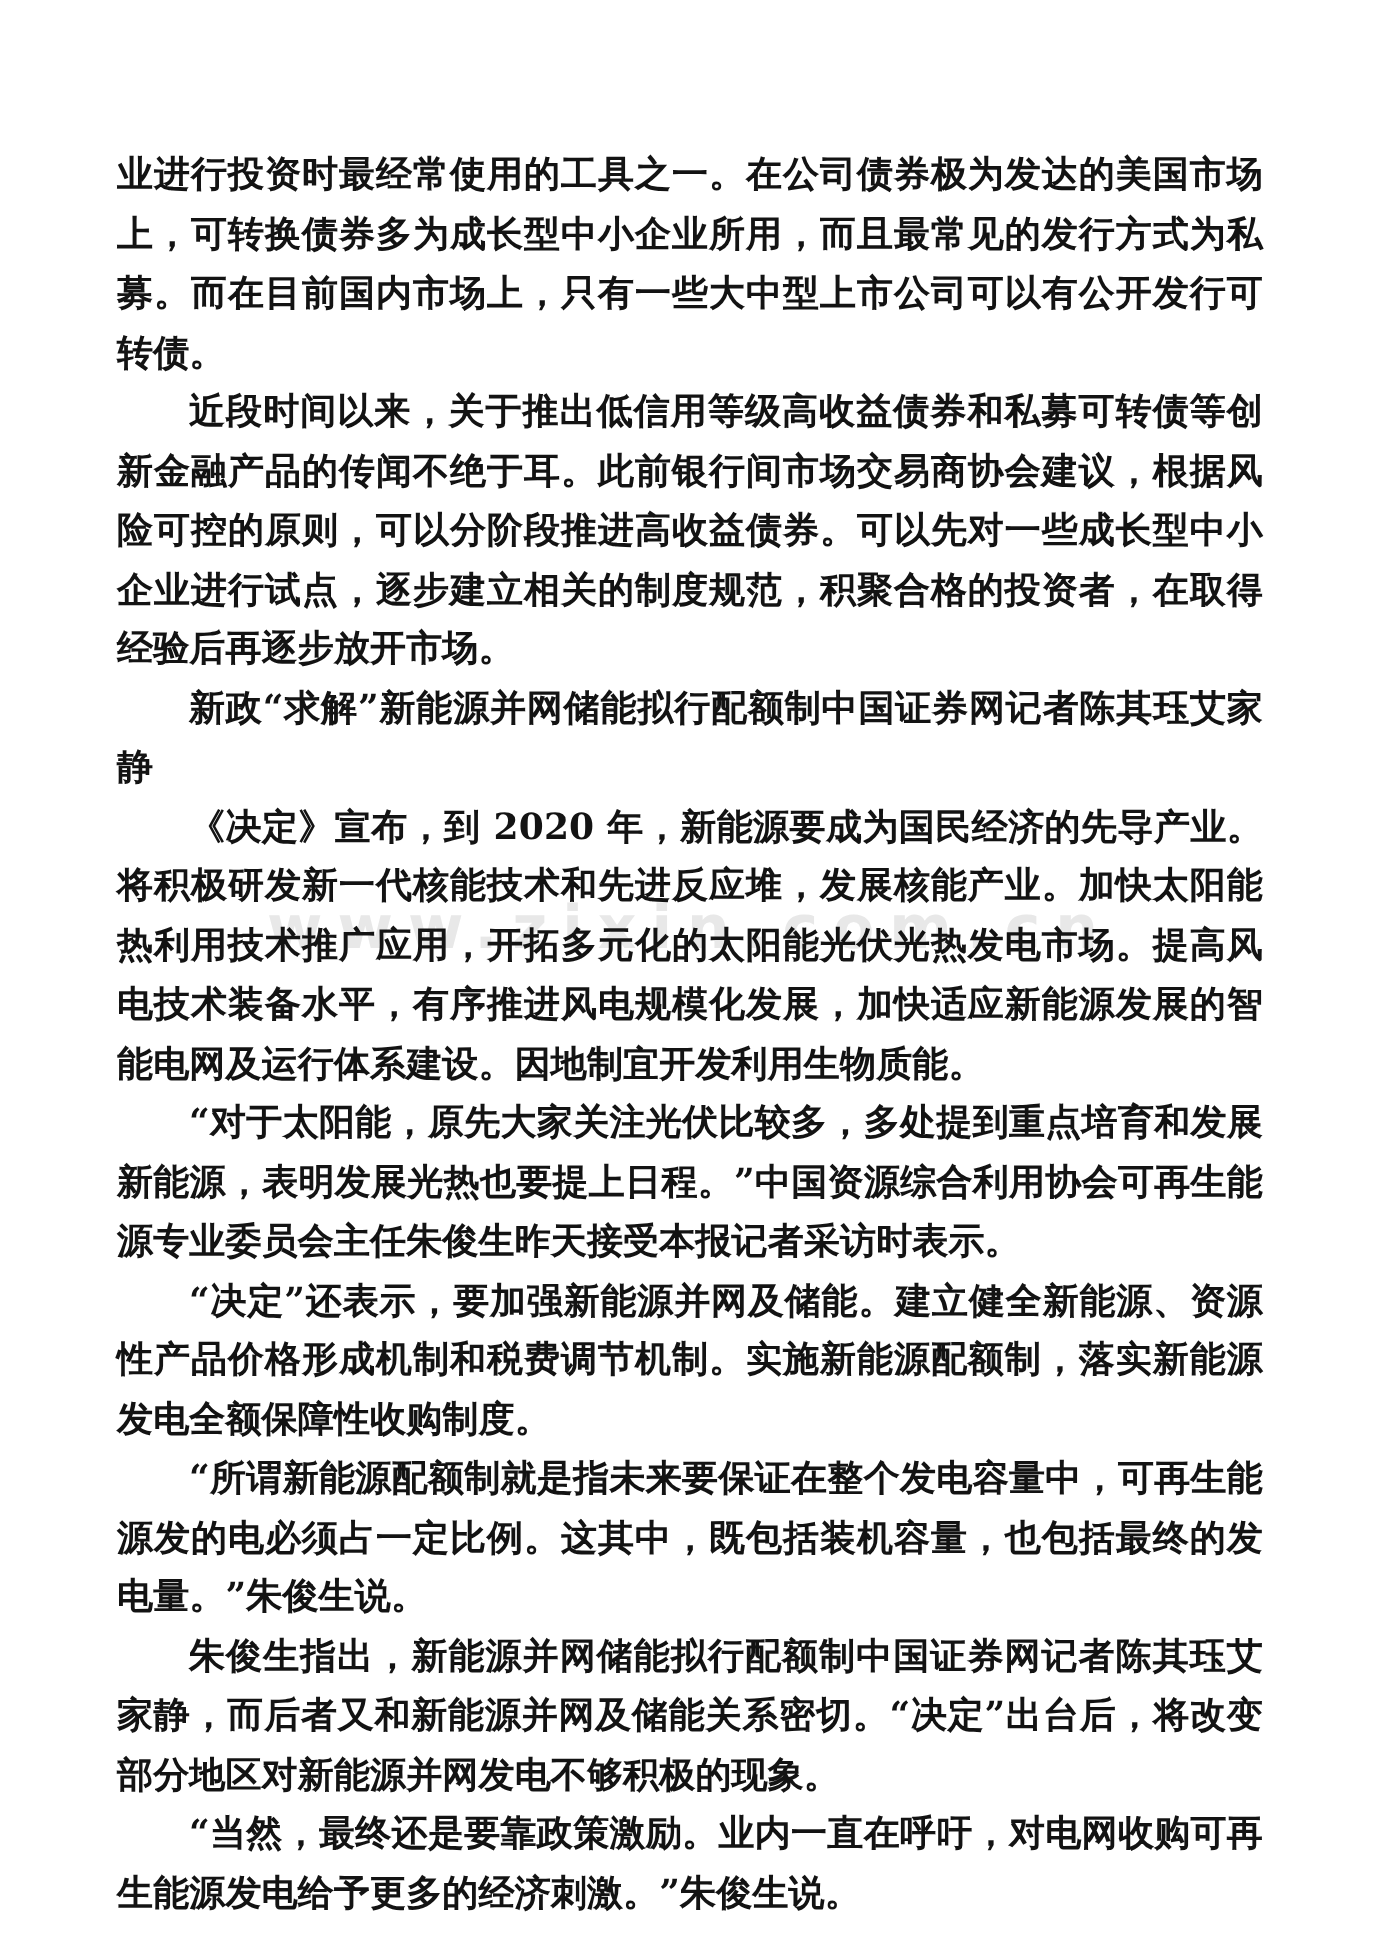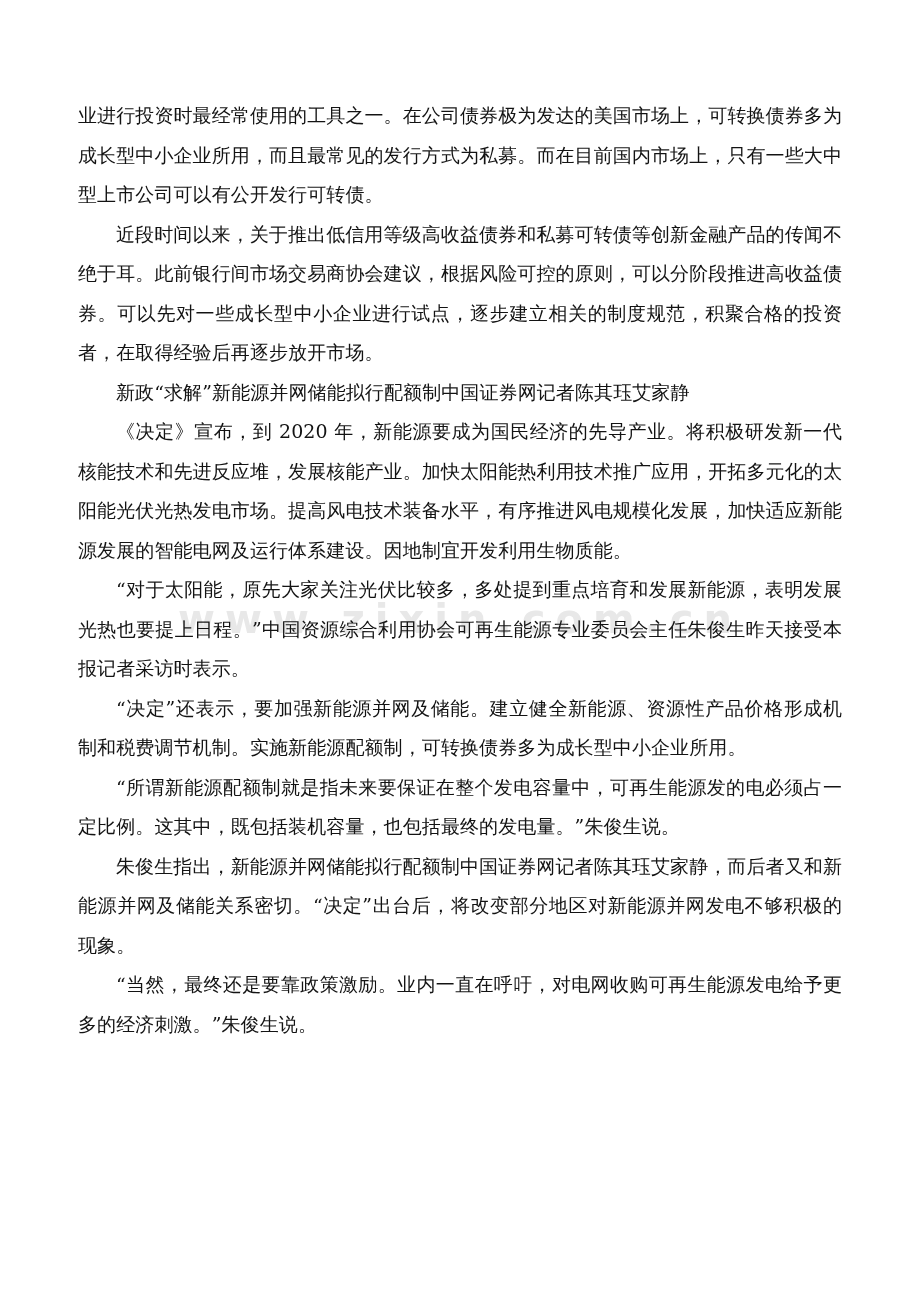--- a/index.html
+++ b/index.html
@@ -34,44 +34,45 @@
     pointer-events: none;
     z-index: 0;
   }
   .content {
     position: relative;
     z-index: 1;
     padding: 96px 78px 0 78px;
   }
   p {
     margin: 0;
-    font-size: 19px;
+    font-size: 24px;
     line-height: 39.5px;
     color: #131313;
     text-align: justify;
     text-justify: inter-ideograph;
     letter-spacing: 0.1px;
+    font-weight: bold;
   }
   p.indent {
     text-indent: 2em;
   }
 </style>
 </head>
 <body>
 
 <div class="page">
 
   <div class="watermark">www.zixin.com.cn</div>
 
   <div class="content">
     <p class="">业进行投资时最经常使用的工具之一。在公司债券极为发达的美国市场上，可转换债券多为成长型中小企业所用，而且最常见的发行方式为私募。而在目前国内市场上，只有一些大中型上市公司可以有公开发行可转债。</p>
     <p class="indent">近段时间以来，关于推出低信用等级高收益债券和私募可转债等创新金融产品的传闻不绝于耳。此前银行间市场交易商协会建议，根据风险可控的原则，可以分阶段推进高收益债券。可以先对一些成长型中小企业进行试点，逐步建立相关的制度规范，积聚合格的投资者，在取得经验后再逐步放开市场。</p>
     <p class="indent">新政“求解”新能源并网储能拟行配额制中国证券网记者陈其珏艾家静</p>
     <p class="indent">《决定》宣布，到 2020 年，新能源要成为国民经济的先导产业。将积极研发新一代核能技术和先进反应堆，发展核能产业。加快太阳能热利用技术推广应用，开拓多元化的太阳能光伏光热发电市场。提高风电技术装备水平，有序推进风电规模化发展，加快适应新能源发展的智能电网及运行体系建设。因地制宜开发利用生物质能。</p>
     <p class="indent">“对于太阳能，原先大家关注光伏比较多，多处提到重点培育和发展新能源，表明发展光热也要提上日程。”中国资源综合利用协会可再生能源专业委员会主任朱俊生昨天接受本报记者采访时表示。</p>
-    <p class="indent">“决定”还表示，要加强新能源并网及储能。建立健全新能源、资源性产品价格形成机制和税费调节机制。实施新能源配额制，可转换债券多为成长型中小企业所用。</p>
+    <p class="indent">“决定”还表示，要加强新能源并网及储能。建立健全新能源、资源性产品价格形成机制和税费调节机制。实施新能源配额制，落实新能源发电全额保障性收购制度。</p>
     <p class="indent">“所谓新能源配额制就是指未来要保证在整个发电容量中，可再生能源发的电必须占一定比例。这其中，既包括装机容量，也包括最终的发电量。”朱俊生说。</p>
     <p class="indent">朱俊生指出，新能源并网储能拟行配额制中国证券网记者陈其珏艾家静，而后者又和新能源并网及储能关系密切。“决定”出台后，将改变部分地区对新能源并网发电不够积极的现象。</p>
     <p class="indent">“当然，最终还是要靠政策激励。业内一直在呼吁，对电网收购可再生能源发电给予更多的经济刺激。”朱俊生说。</p>
 
   </div>
 
 </div>
 
 </body></html>

